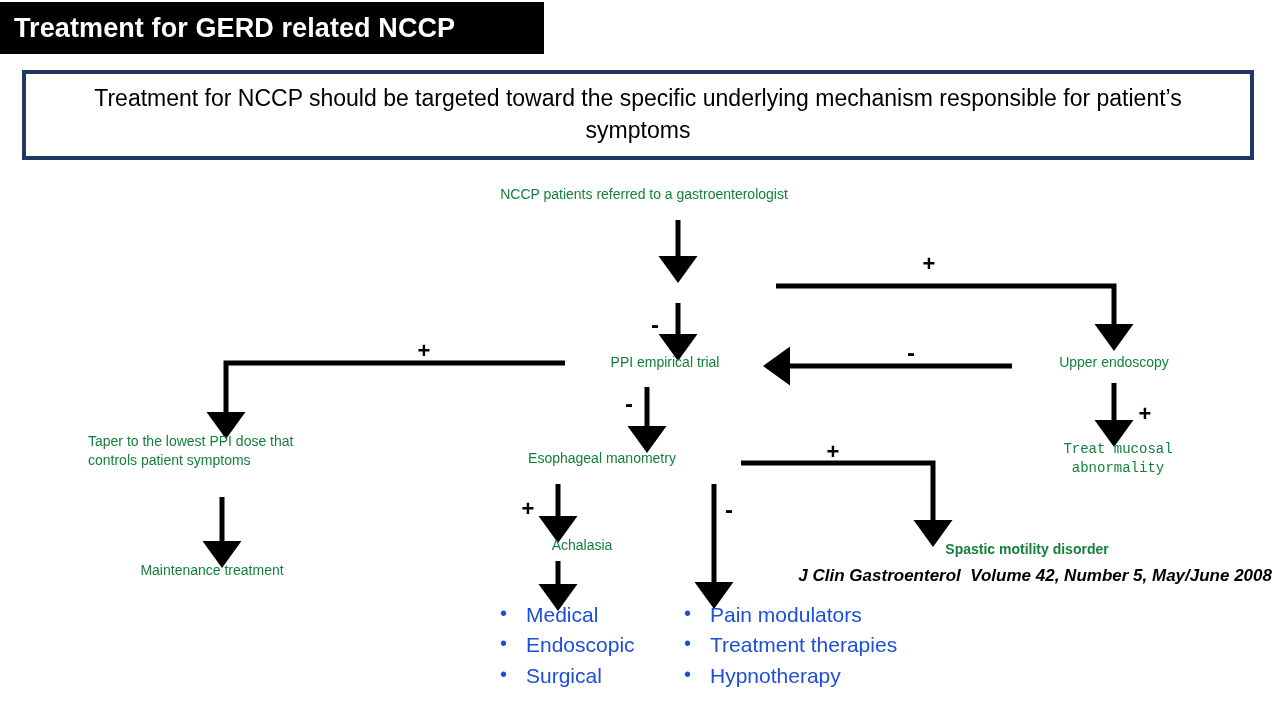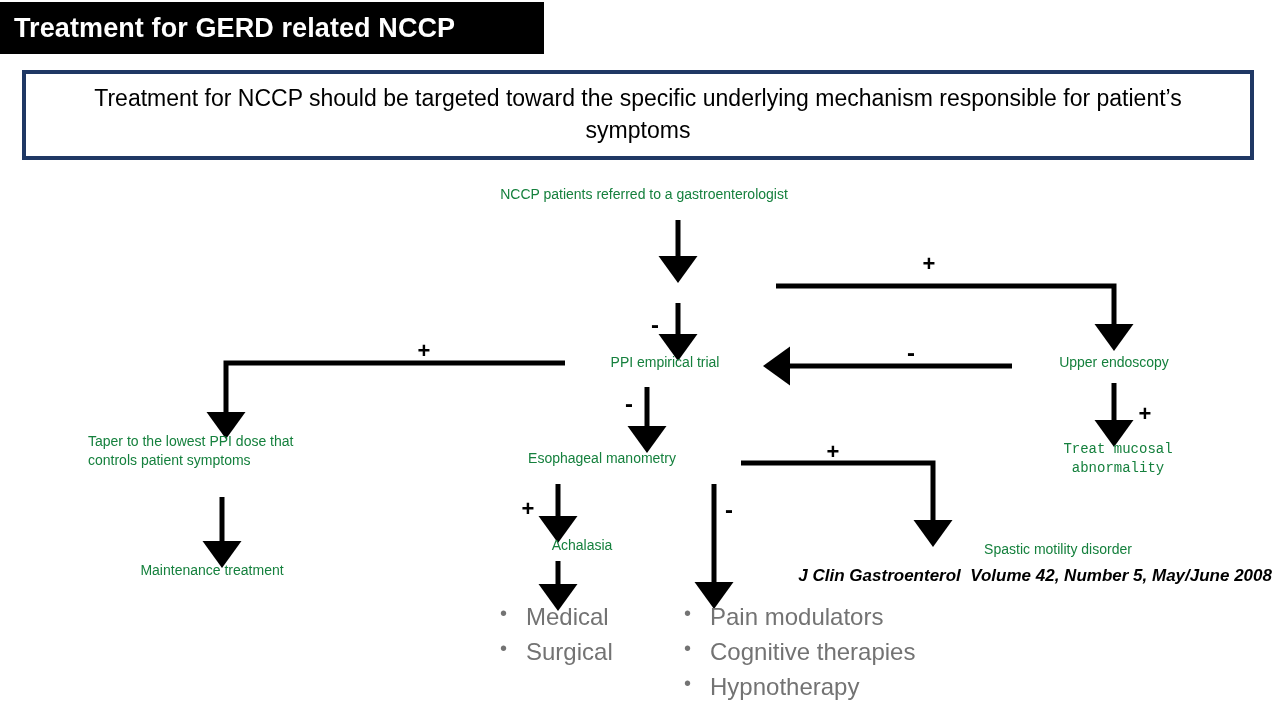--- a/index.html
+++ b/index.html
@@ -64,23 +64,23 @@
     font-weight:bold;
     line-height:1;
     color:#000000;
     transform:translateX(-50%);
   }
   .sign.minus{font-size:24px;}
 
   
   .bullets{
     position:absolute;
-    font-size:24px;
+    font-size:21px;
     line-height:1.45;
-    color:#737373;
+    color:#1d4ed8;
   }
   .bullets ul{margin:0;padding:0 0 0 22px;list-style:none;}
   .bullets li{position:relative;padding-left:26px;}
   .bullets li::before{
     content:"\2022";
     position:absolute;left:0;top:-1px;
     font-size:20px;
   }
 
   
@@ -166,21 +166,21 @@
 
   <div class="node l" style="left:40px;top:432px;width:400px;margin-left:48px;">Taper to the lowest PPI dose that
 controls patient symptoms</div>
 
   <div class="node c" style="left:212px;top:561px;">Maintenance treatment</div>
 
   <div class="node c" style="left:602px;top:449px;">Esophageal manometry</div>
 
   <div class="node c" style="left:557px;top:536px;margin-left:25px;">Achalasia</div>
 
-  <div class="node c" style="left:1058px;top:540px;">Spastic motility disorder</div>
+  <div class="node c" style="left:1027px;top:540px;font-weight:bold;">Spastic motility disorder</div>
 
   <div class="sign" style="left:929px;top:253px;">+</div>
 
   <div class="sign minus" style="left:655px;top:313px;">-</div>
 
   <div class="sign minus" style="left:911px;top:341px;">-</div>
 
   <div class="sign" style="left:1145px;top:403px;">+</div>
 
   <div class="sign" style="left:424px;top:340px;">+</div>
@@ -189,27 +189,28 @@
 
   <div class="sign" style="left:528px;top:498px;">+</div>
 
   <div class="sign minus" style="left:729px;top:498px;">-</div>
 
   <div class="sign" style="left:833px;top:441px;">+</div>
 
   <div class="bullets" style="left:478px;top:600px;">
     <ul>
       <li>Medical</li>
+      <li>Endoscopic</li>
       <li>Surgical</li>
     </ul>
   </div>
 
   <div class="bullets" style="left:662px;top:600px;">
     <ul>
       <li>Pain modulators</li>
-      <li>Cognitive therapies</li>
+      <li>Treatment therapies</li>
       <li>Hypnotherapy</li>
     </ul>
   </div>
 
   <div class="citation">J Clin Gastroenterol  Volume 42, Number 5, May/June 2008</div>
 
 </div>
 
 </body></html>

